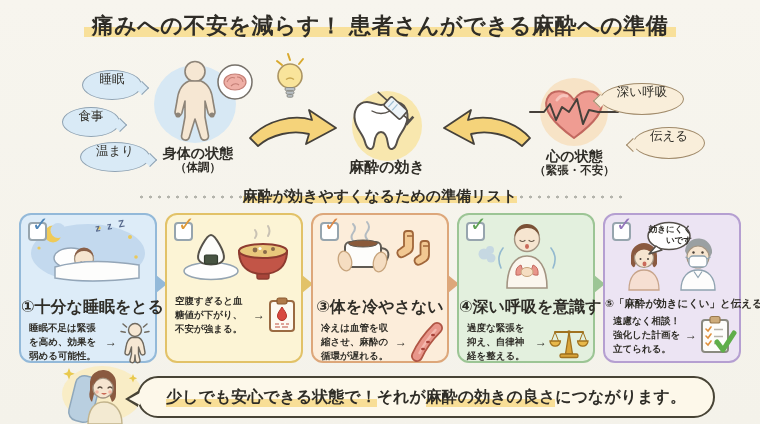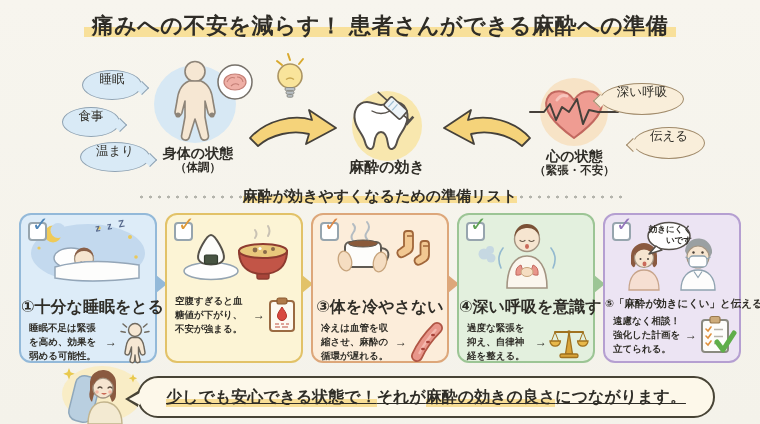--- a/index.html
+++ b/index.html
@@ -68,21 +68,21 @@
   .card-arrow { font-size:12px; font-weight:700; }
   .illu-zzz { position:absolute; left:74px; top:0px; font-size:10px; font-weight:700;
               color:#56688c; letter-spacing:2px; transform:rotate(-10deg); }
   .illu-quote { position:absolute; left:41px; top:4px; width:46px; text-align:right;
                 font-size:8.5px; font-weight:700; line-height:1.3; }
 
   
   .f-bubble { position:absolute; left:137px; top:376px; width:578px; height:42px;
               background:#fdf8ea; border:2px solid #474335; border-radius:21px;
               display:flex; align-items:center; justify-content:center;
-              font-size:16px; font-weight:700; white-space:nowrap;text-decoration:underline; }
+              font-size:16px; font-weight:700; white-space:nowrap; }
   .f-bubble::before { content:""; position:absolute; left:-14px; top:13px;
               border:8px solid transparent; border-right:13px solid #474335; border-left:0; }
   .f-bubble::after  { content:""; position:absolute; left:-10px; top:14.5px;
               border:6.5px solid transparent; border-right:11px solid #fdf8ea; border-left:0; }
 </style>
 </head>
 <body>
 
 <div class="stage">
 

